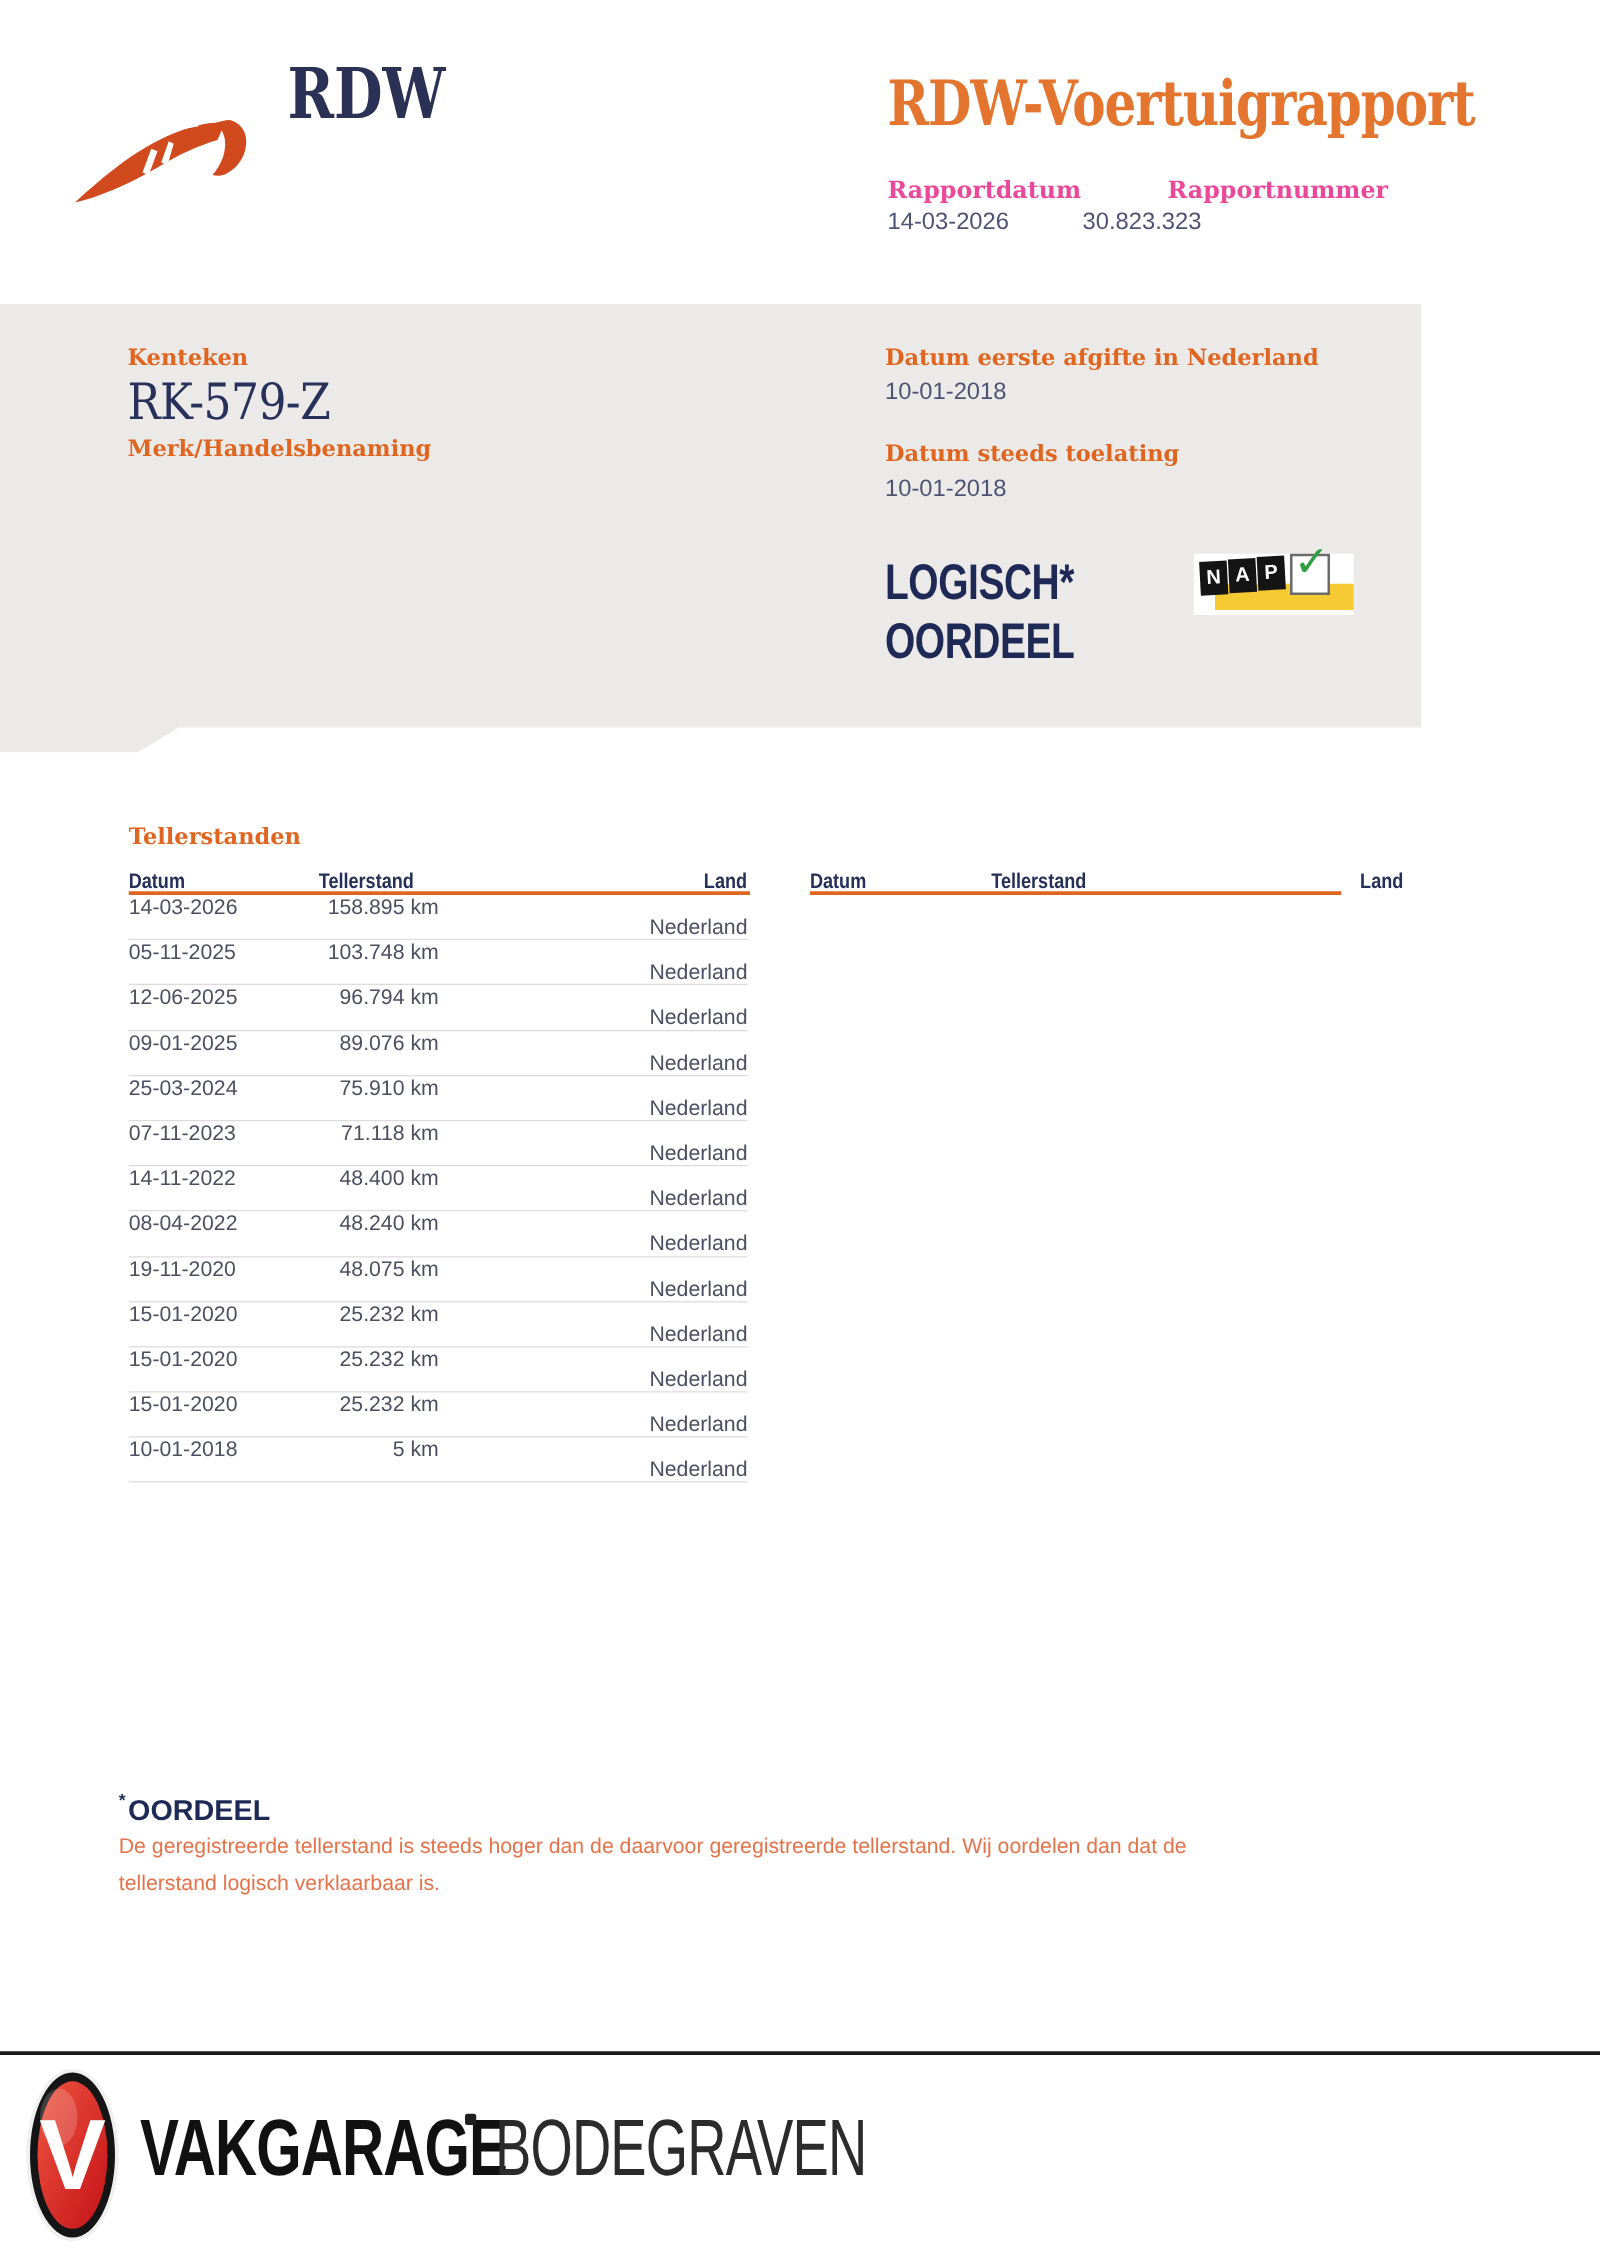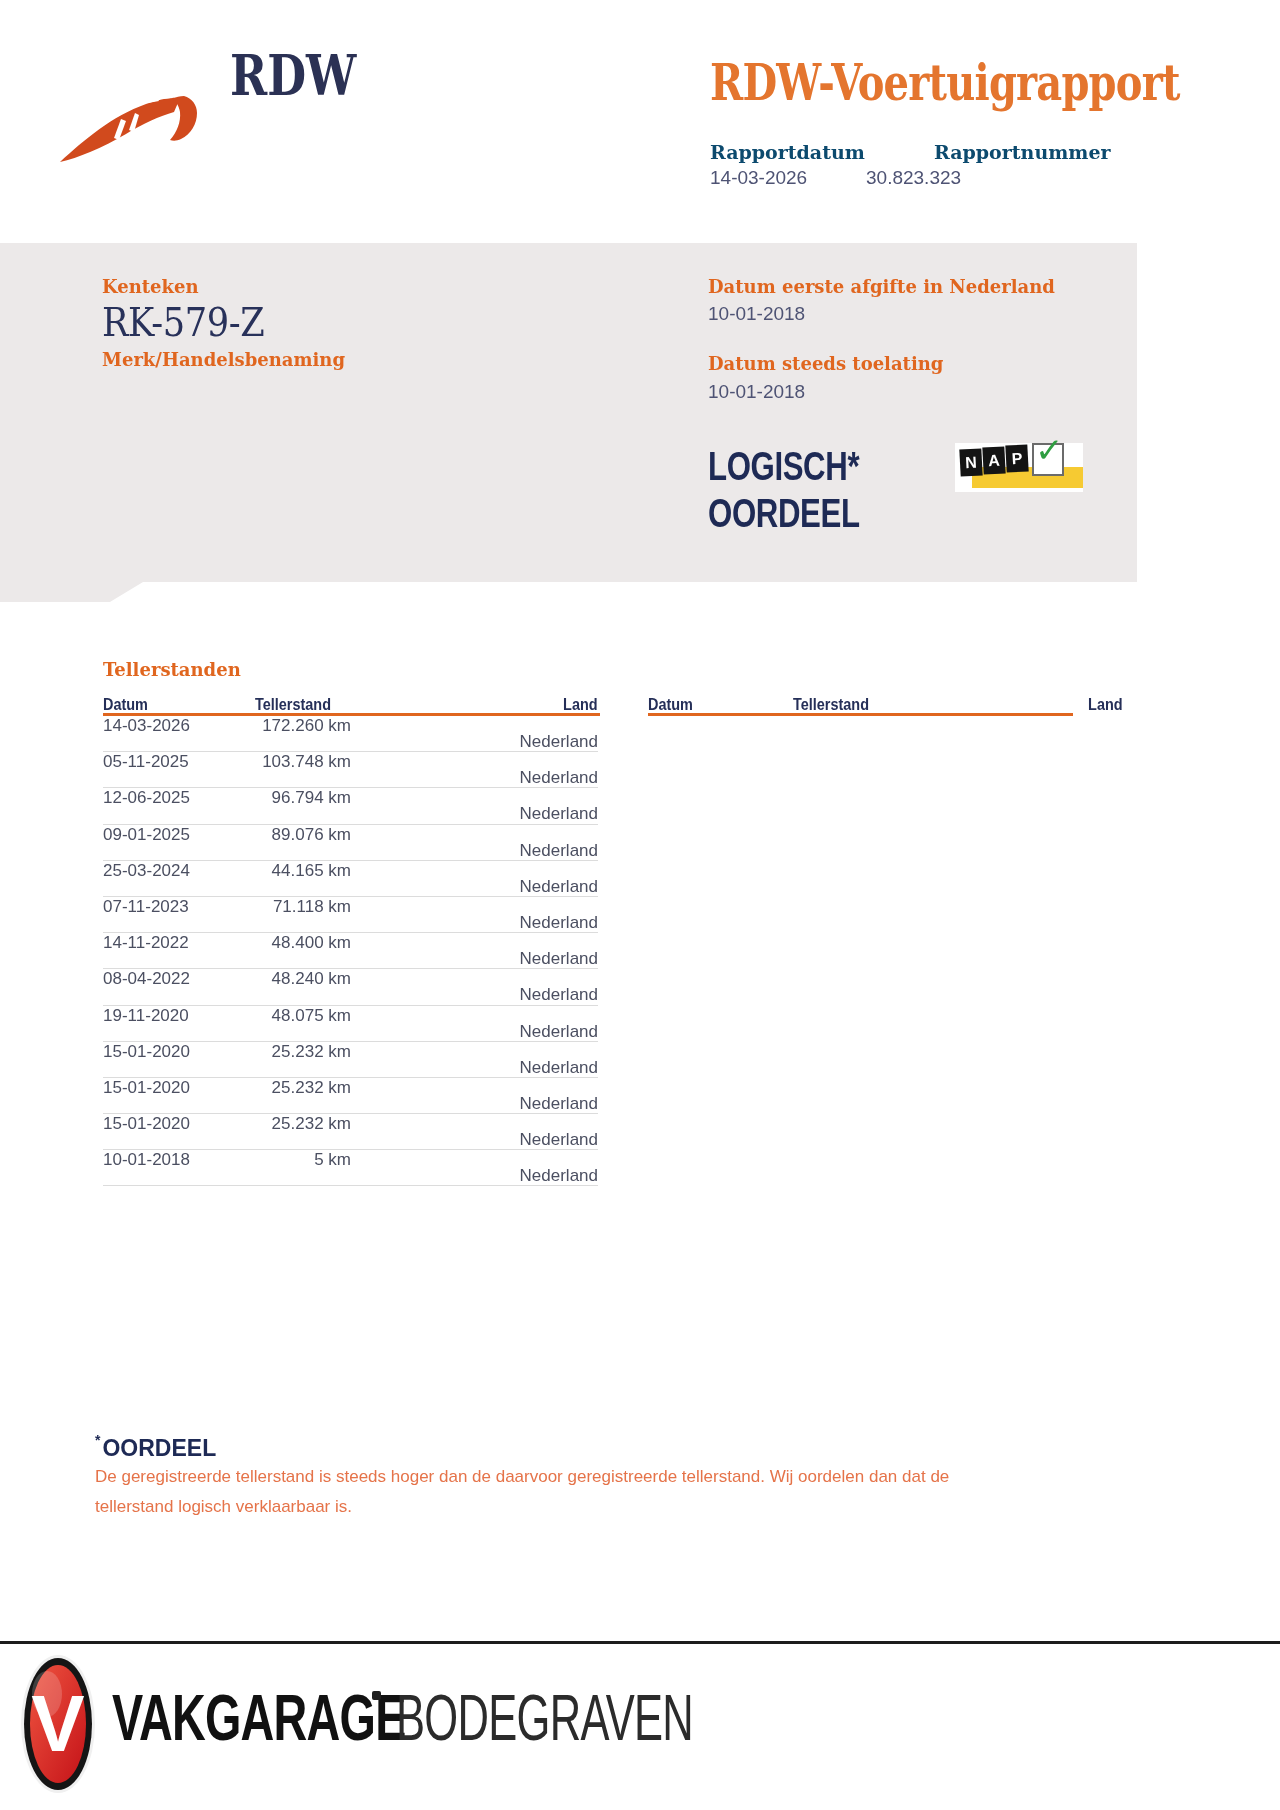--- a/index.html
+++ b/index.html
@@ -6,21 +6,21 @@
   .page{position:relative;width:1280px;height:1810px;background:#ffffff;overflow:hidden;
         font-family:"Liberation Sans",sans-serif;text-decoration:underline;}
   .abs{position:absolute;}
 
   
   .rdw-text{font:bold 56px "DejaVu Serif",serif;color:#2b3154;transform:scaleX(.8);
             transform-origin:left top;display:inline-block;line-height:1;}
   .title-in{display:inline-block;font:bold 50px "DejaVu Serif",serif;color:#e4752e;
             transform:scaleX(.8);transform-origin:left top;letter-spacing:-1px;
             white-space:nowrap;line-height:1;}
-  .lbln{font:bold 19px "DejaVu Serif",serif;color:#0c4a6e;line-height:1;white-space:nowrap;}
+  .lbln{font:bold 19px "DejaVu Serif",serif;color:#ec4899;line-height:1;white-space:nowrap;}
   .sval{font:19px "Liberation Sans",sans-serif;color:#4e5374;line-height:1;white-space:nowrap;}
 
   
   .greybox{left:0;top:243px;width:1137px;height:359px;background:#ece9e9;
            clip-path:polygon(0% 0%,100% 0%,100% 94.43%,12.58% 94.43%,9.67% 100%,0% 100%);}
   .lbl{font:bold 18px "DejaVu Serif",serif;color:#e0661f;line-height:1;white-space:nowrap;}
   .bigval{font:400 40px "DejaVu Serif",serif;color:#28315a;letter-spacing:-.5px;
           transform:scaleX(.88);transform-origin:left top;white-space:nowrap;
           display:inline-block;line-height:1;}
   .big-judg{font:800 40px "Liberation Sans",sans-serif;color:#1e2a55;transform:scaleX(.78);
@@ -127,41 +127,41 @@
   <div class="abs" style="left:103px;top:694px;width:495px;height:19px;">
     <span class="th" style="position:absolute;left:0;bottom:0;">Datum</span>
     <span class="th" style="position:absolute;left:152px;bottom:0;">Tellerstand</span>
     <span class="th right" style="position:absolute;right:0;bottom:0;">Land</span>
   </div>
   <div class="abs oline" style="left:103px;top:713px;width:497px;"></div>
 
   <div class="abs" style="left:103px;top:716px;width:495px;">
       <div class="trow">
         <span class="c-date">14-03-2026</span>
-        <span class="c-read">172.260 km</span>
+        <span class="c-read">158.895 km</span>
         <span class="c-land">Nederland</span>
       </div>
       <div class="trow">
         <span class="c-date">05-11-2025</span>
         <span class="c-read">103.748 km</span>
         <span class="c-land">Nederland</span>
       </div>
       <div class="trow">
         <span class="c-date">12-06-2025</span>
         <span class="c-read">96.794 km</span>
         <span class="c-land">Nederland</span>
       </div>
       <div class="trow">
         <span class="c-date">09-01-2025</span>
         <span class="c-read">89.076 km</span>
         <span class="c-land">Nederland</span>
       </div>
       <div class="trow">
         <span class="c-date">25-03-2024</span>
-        <span class="c-read">44.165 km</span>
+        <span class="c-read">75.910 km</span>
         <span class="c-land">Nederland</span>
       </div>
       <div class="trow">
         <span class="c-date">07-11-2023</span>
         <span class="c-read">71.118 km</span>
         <span class="c-land">Nederland</span>
       </div>
       <div class="trow">
         <span class="c-date">14-11-2022</span>
         <span class="c-read">48.400 km</span>

